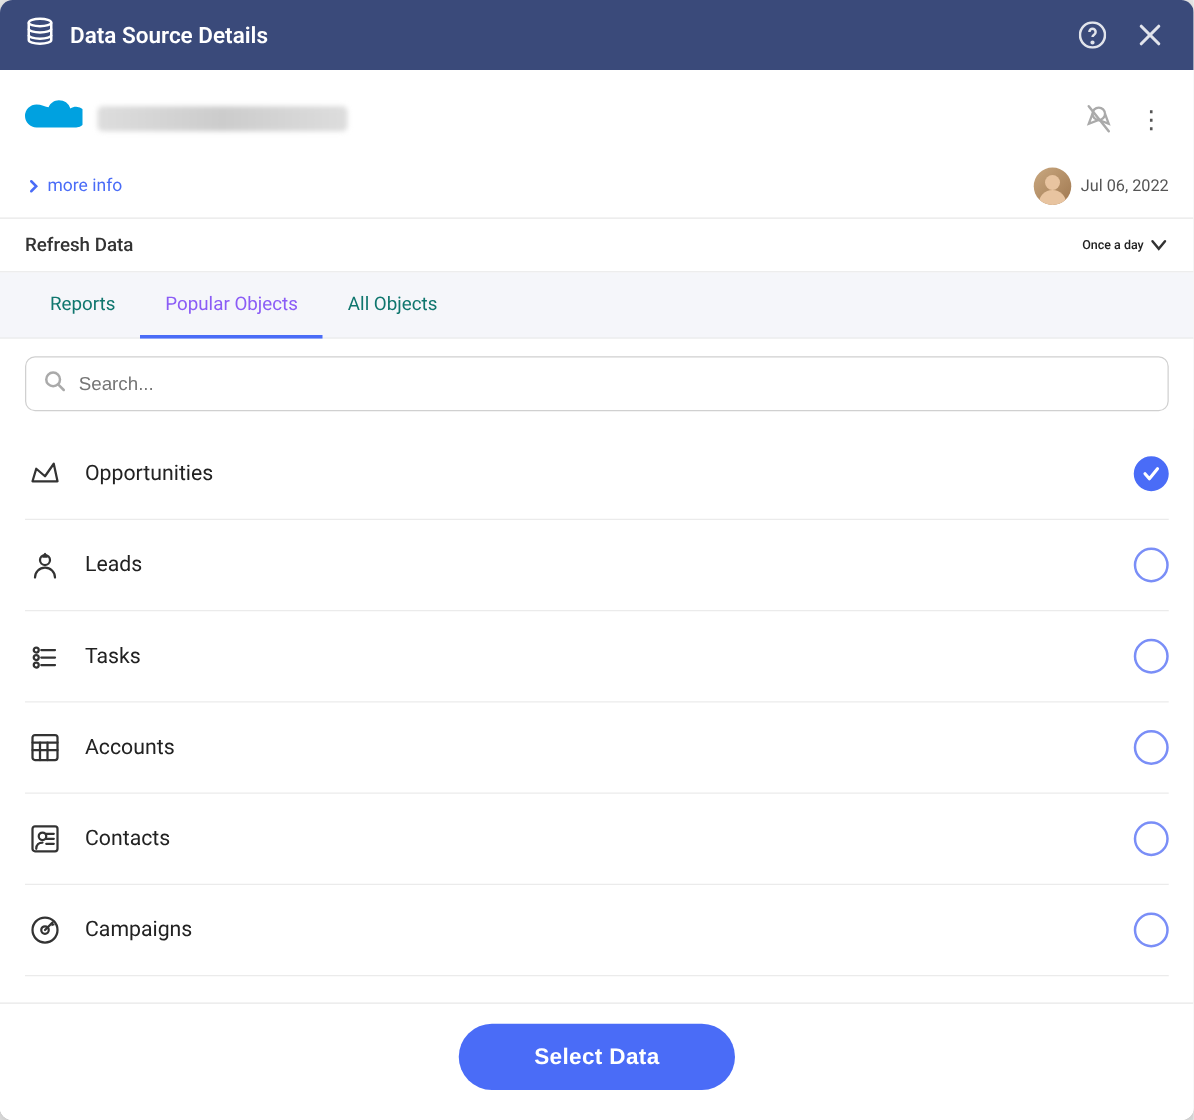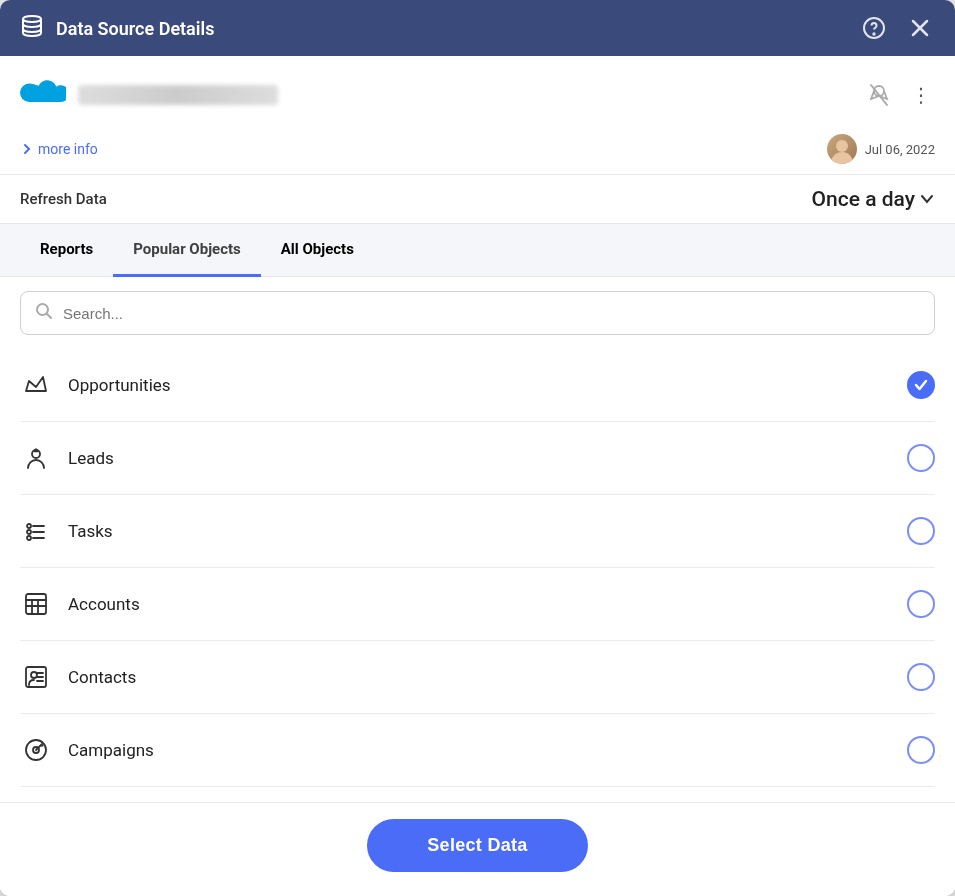--- a/index.html
+++ b/index.html
@@ -191,47 +191,47 @@
       font-size: 15px;
       color: #333;
       font-weight: 500;
     }
 
     .refresh-select {
       display: flex;
       align-items: center;
       gap: 4px;
       cursor: pointer;
-      font-size: 21px;
+      font-size: 10px;
       color: #222;
       font-weight: 500;
     }
 
     
     .tabs-row {
       display: flex;
       align-items: center;
       background: #f5f6fa;
       padding: 0 20px;
       border-bottom: 1px solid #e8e8e8;
     }
 
     .tab {
       padding: 16px 20px;
       font-size: 15px;
       cursor: pointer;
-      color: #000000;
+      color: #0f766e;
       border-bottom: 3px solid transparent;
       margin-bottom: -1px;
-      font-weight: 700;
+      font-weight: 400;
     }
 
     .tab.active {
-      color: #404040;
-      font-weight: 700;
+      color: #8b5cf6;
+      font-weight: 400;
       border-bottom: 3px solid #4a6cf7;
     }
 
     
     .search-section {
       padding: 14px 20px;
       background: #fff;
     }
 
     .search-bar {

